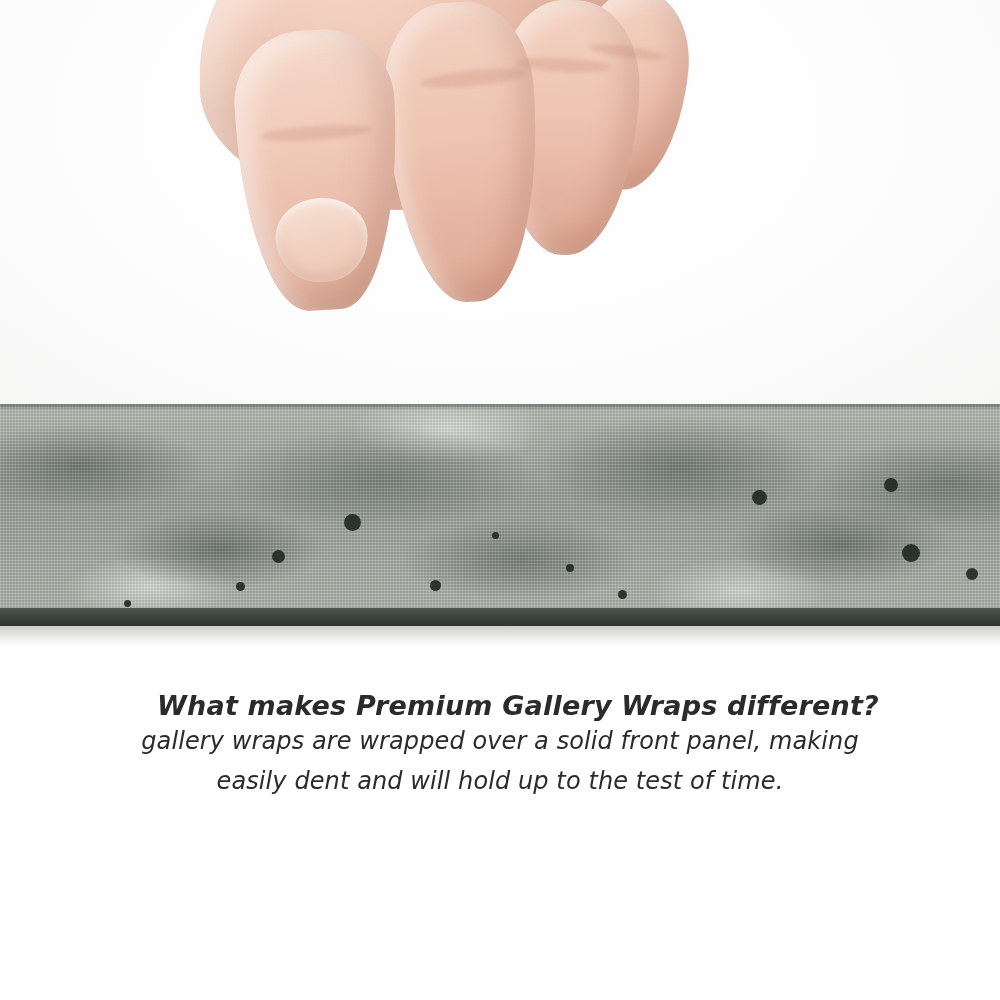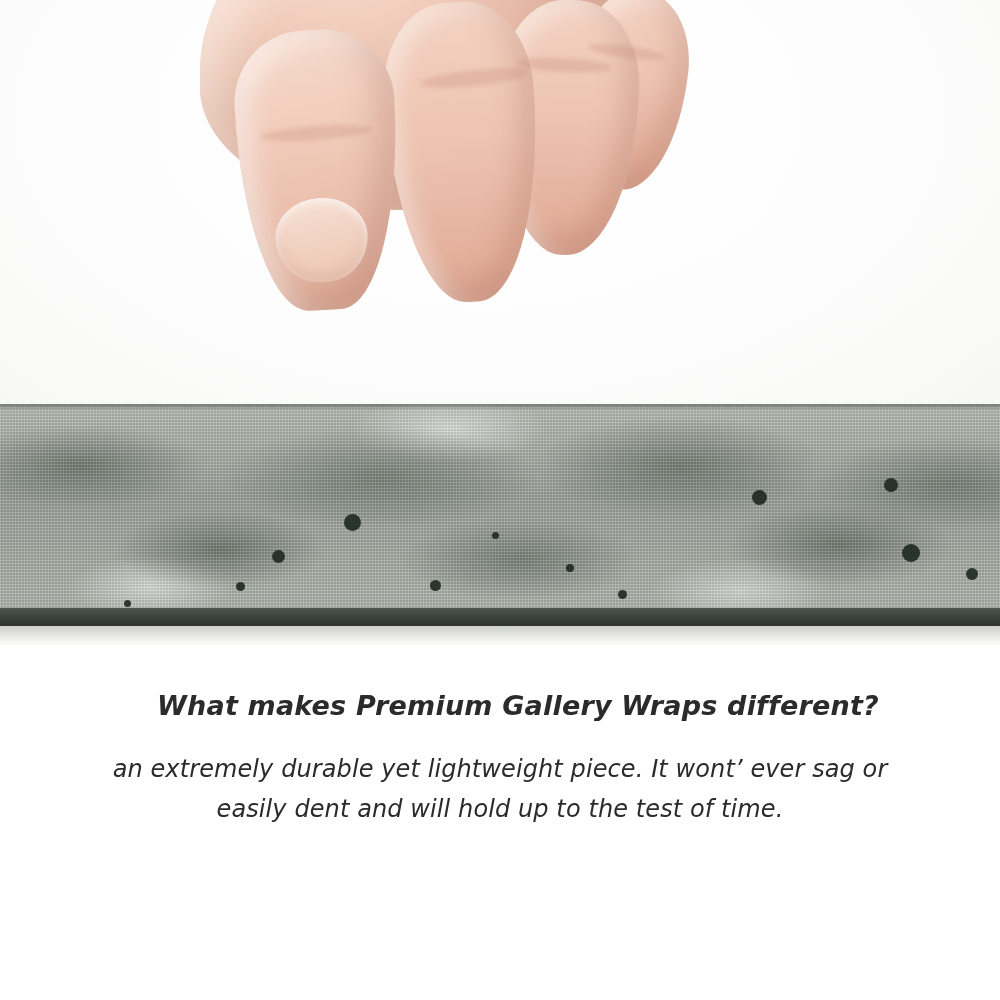--- a/index.html
+++ b/index.html
@@ -189,21 +189,21 @@
     width: 1000px;
     text-align: center;
     color: #2b2b2b;
     font-family: "DejaVu Sans", sans-serif;
     font-style: italic;
   }
   .caption-title {
     font-size: 27px;
     font-weight: 700;
     letter-spacing: 0.2px;
-    margin-bottom: 28px;
+    margin-bottom: 0;
     padding-left: 36px;
   }
   .caption-line {
     font-size: 24px;
     font-weight: 400;
     line-height: 40px;
     letter-spacing: 0.1px;
   }
 </style>
 </head>
@@ -246,17 +246,17 @@
       <div class="speck" style="left:492px; top:128px; width:7px; height:7px;"></div>
 
       <div class="strip-shadow-top"></div>
       <div class="strip-bottom-edge"></div>
     </div>
     <div class="strip-bottom-shadow"></div>
   </div>
 
   <div class="caption">
     <div class="caption-title">What makes Premium Gallery Wraps different?</div>
-    <div class="caption-line">an extremely durable yet lightweight piece. It wont’ ever sag or</div>
+    <div class="caption-line">gallery wraps are wrapped over a solid front panel, making</div>
     <div class="caption-line">easily dent and will hold up to the test of time.</div>
   </div>
 
 </div>
 
 </body></html>

